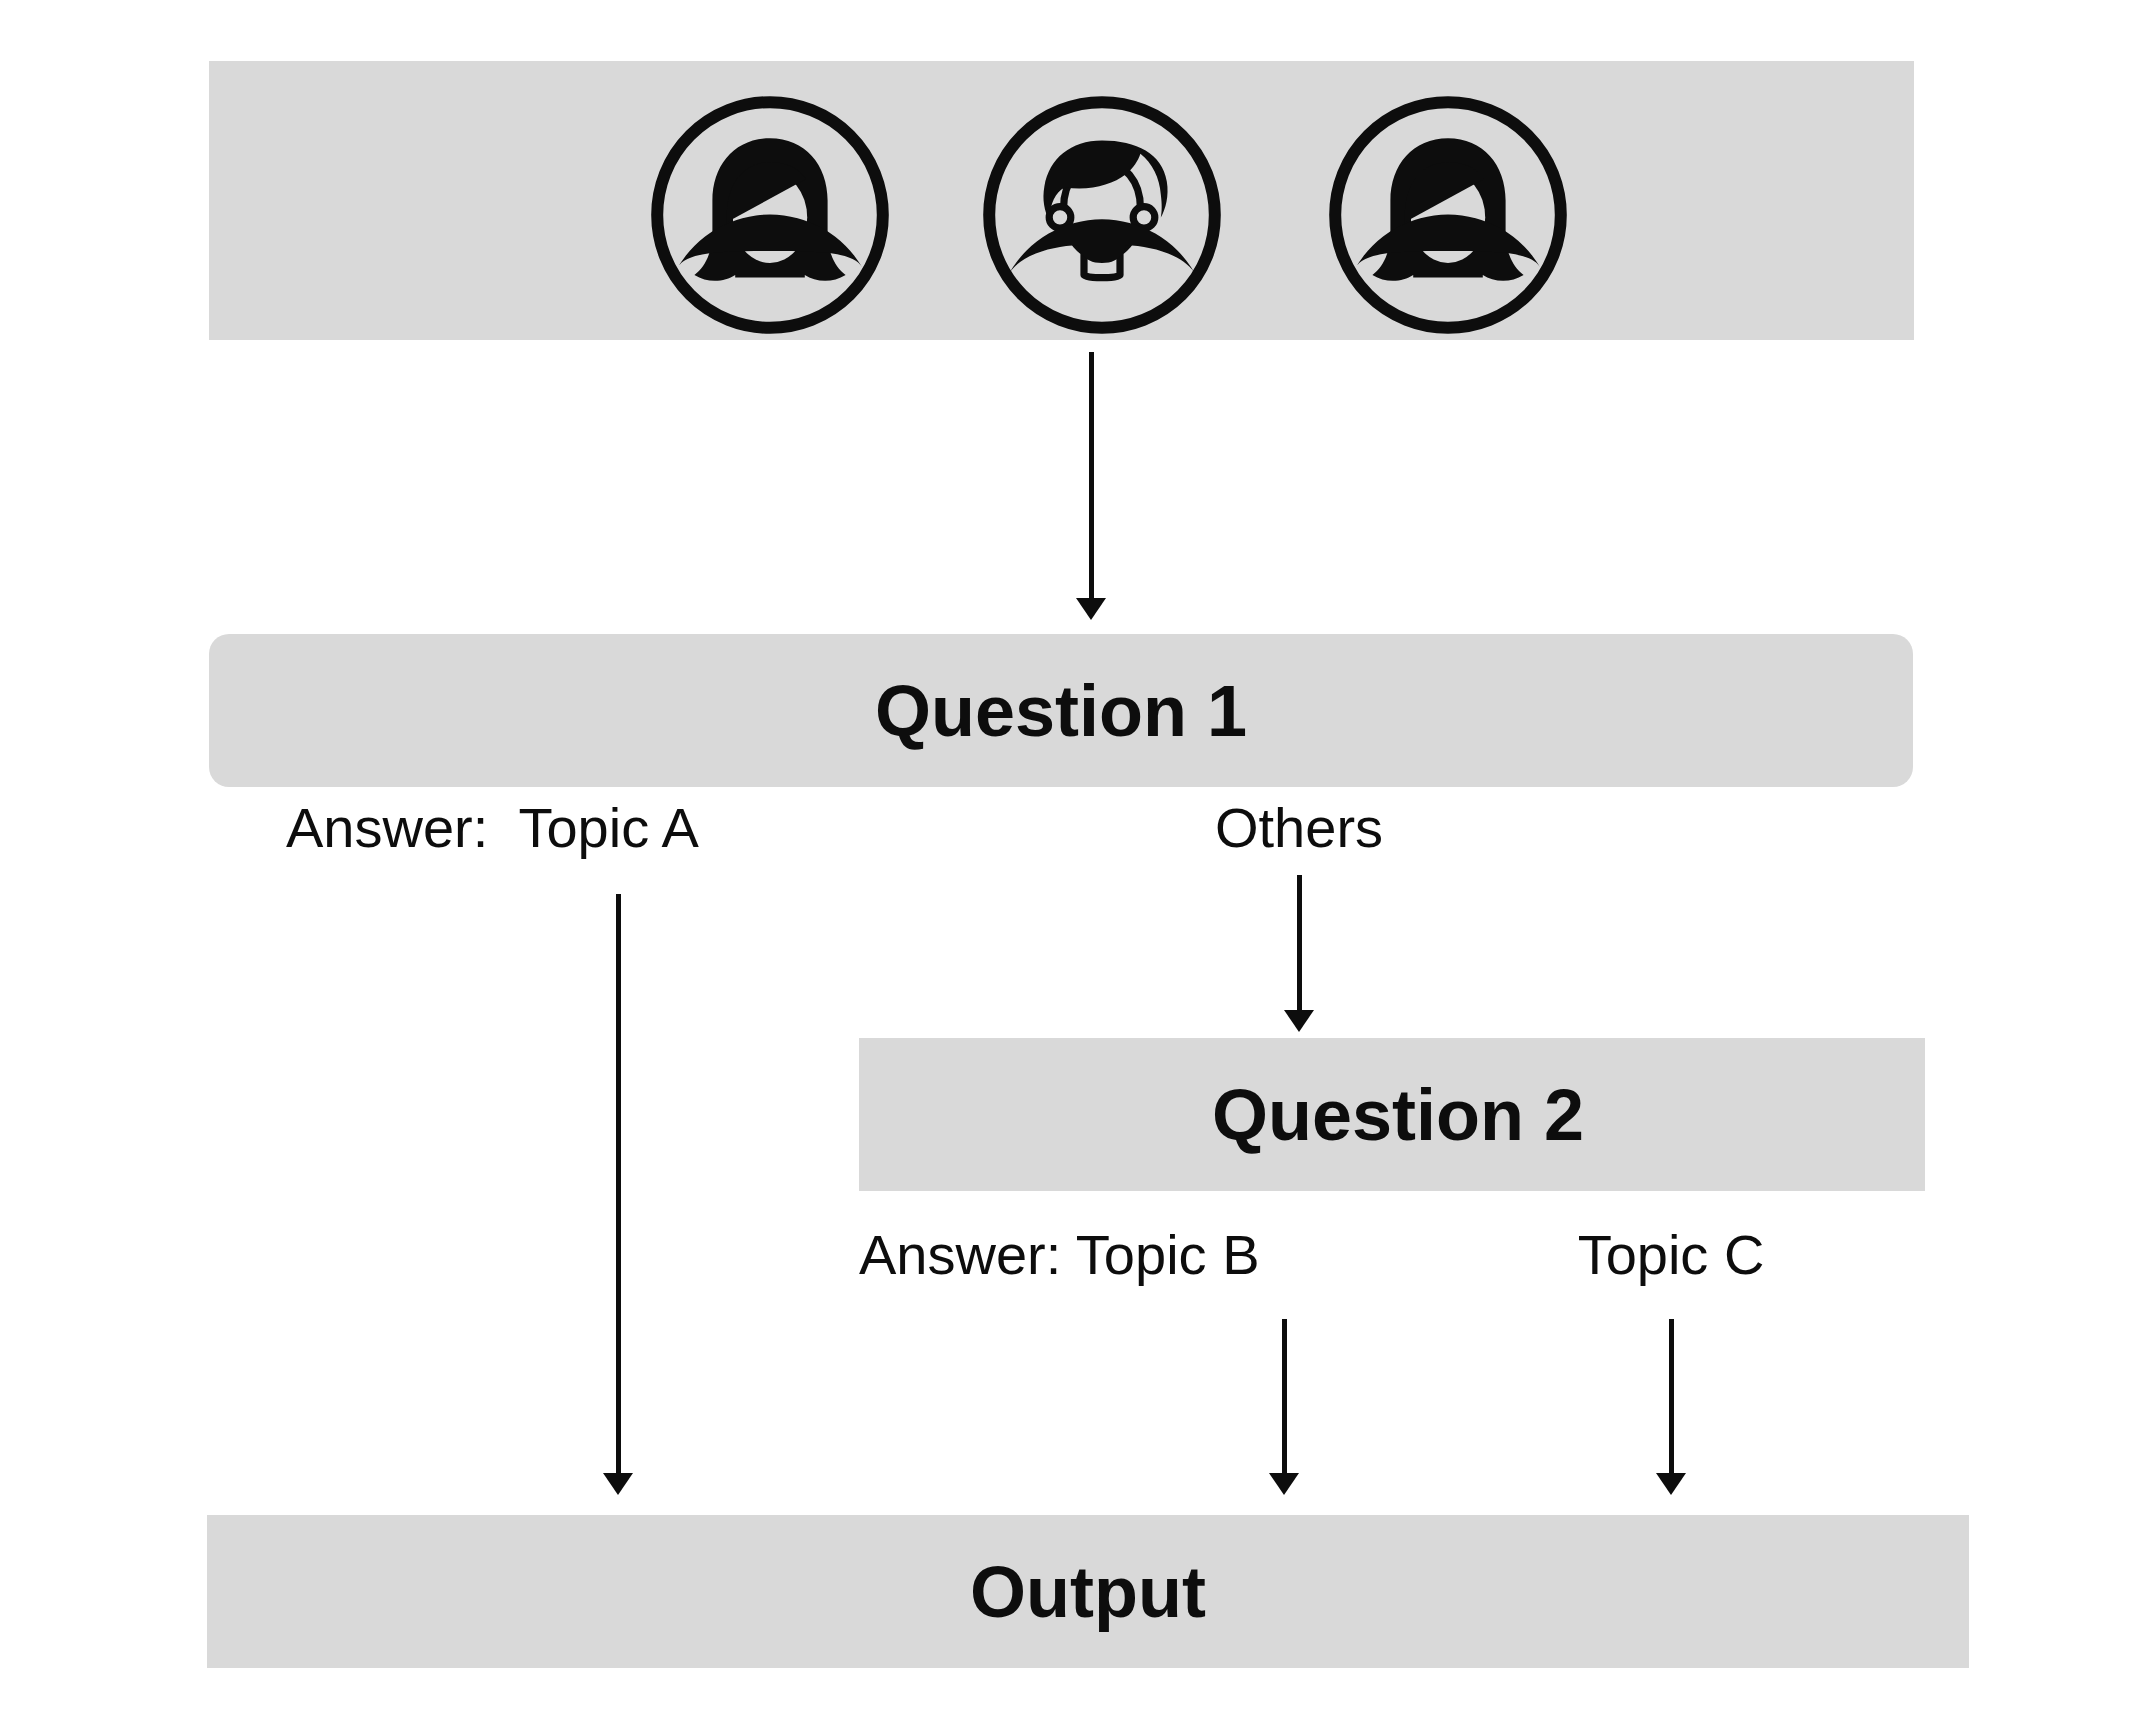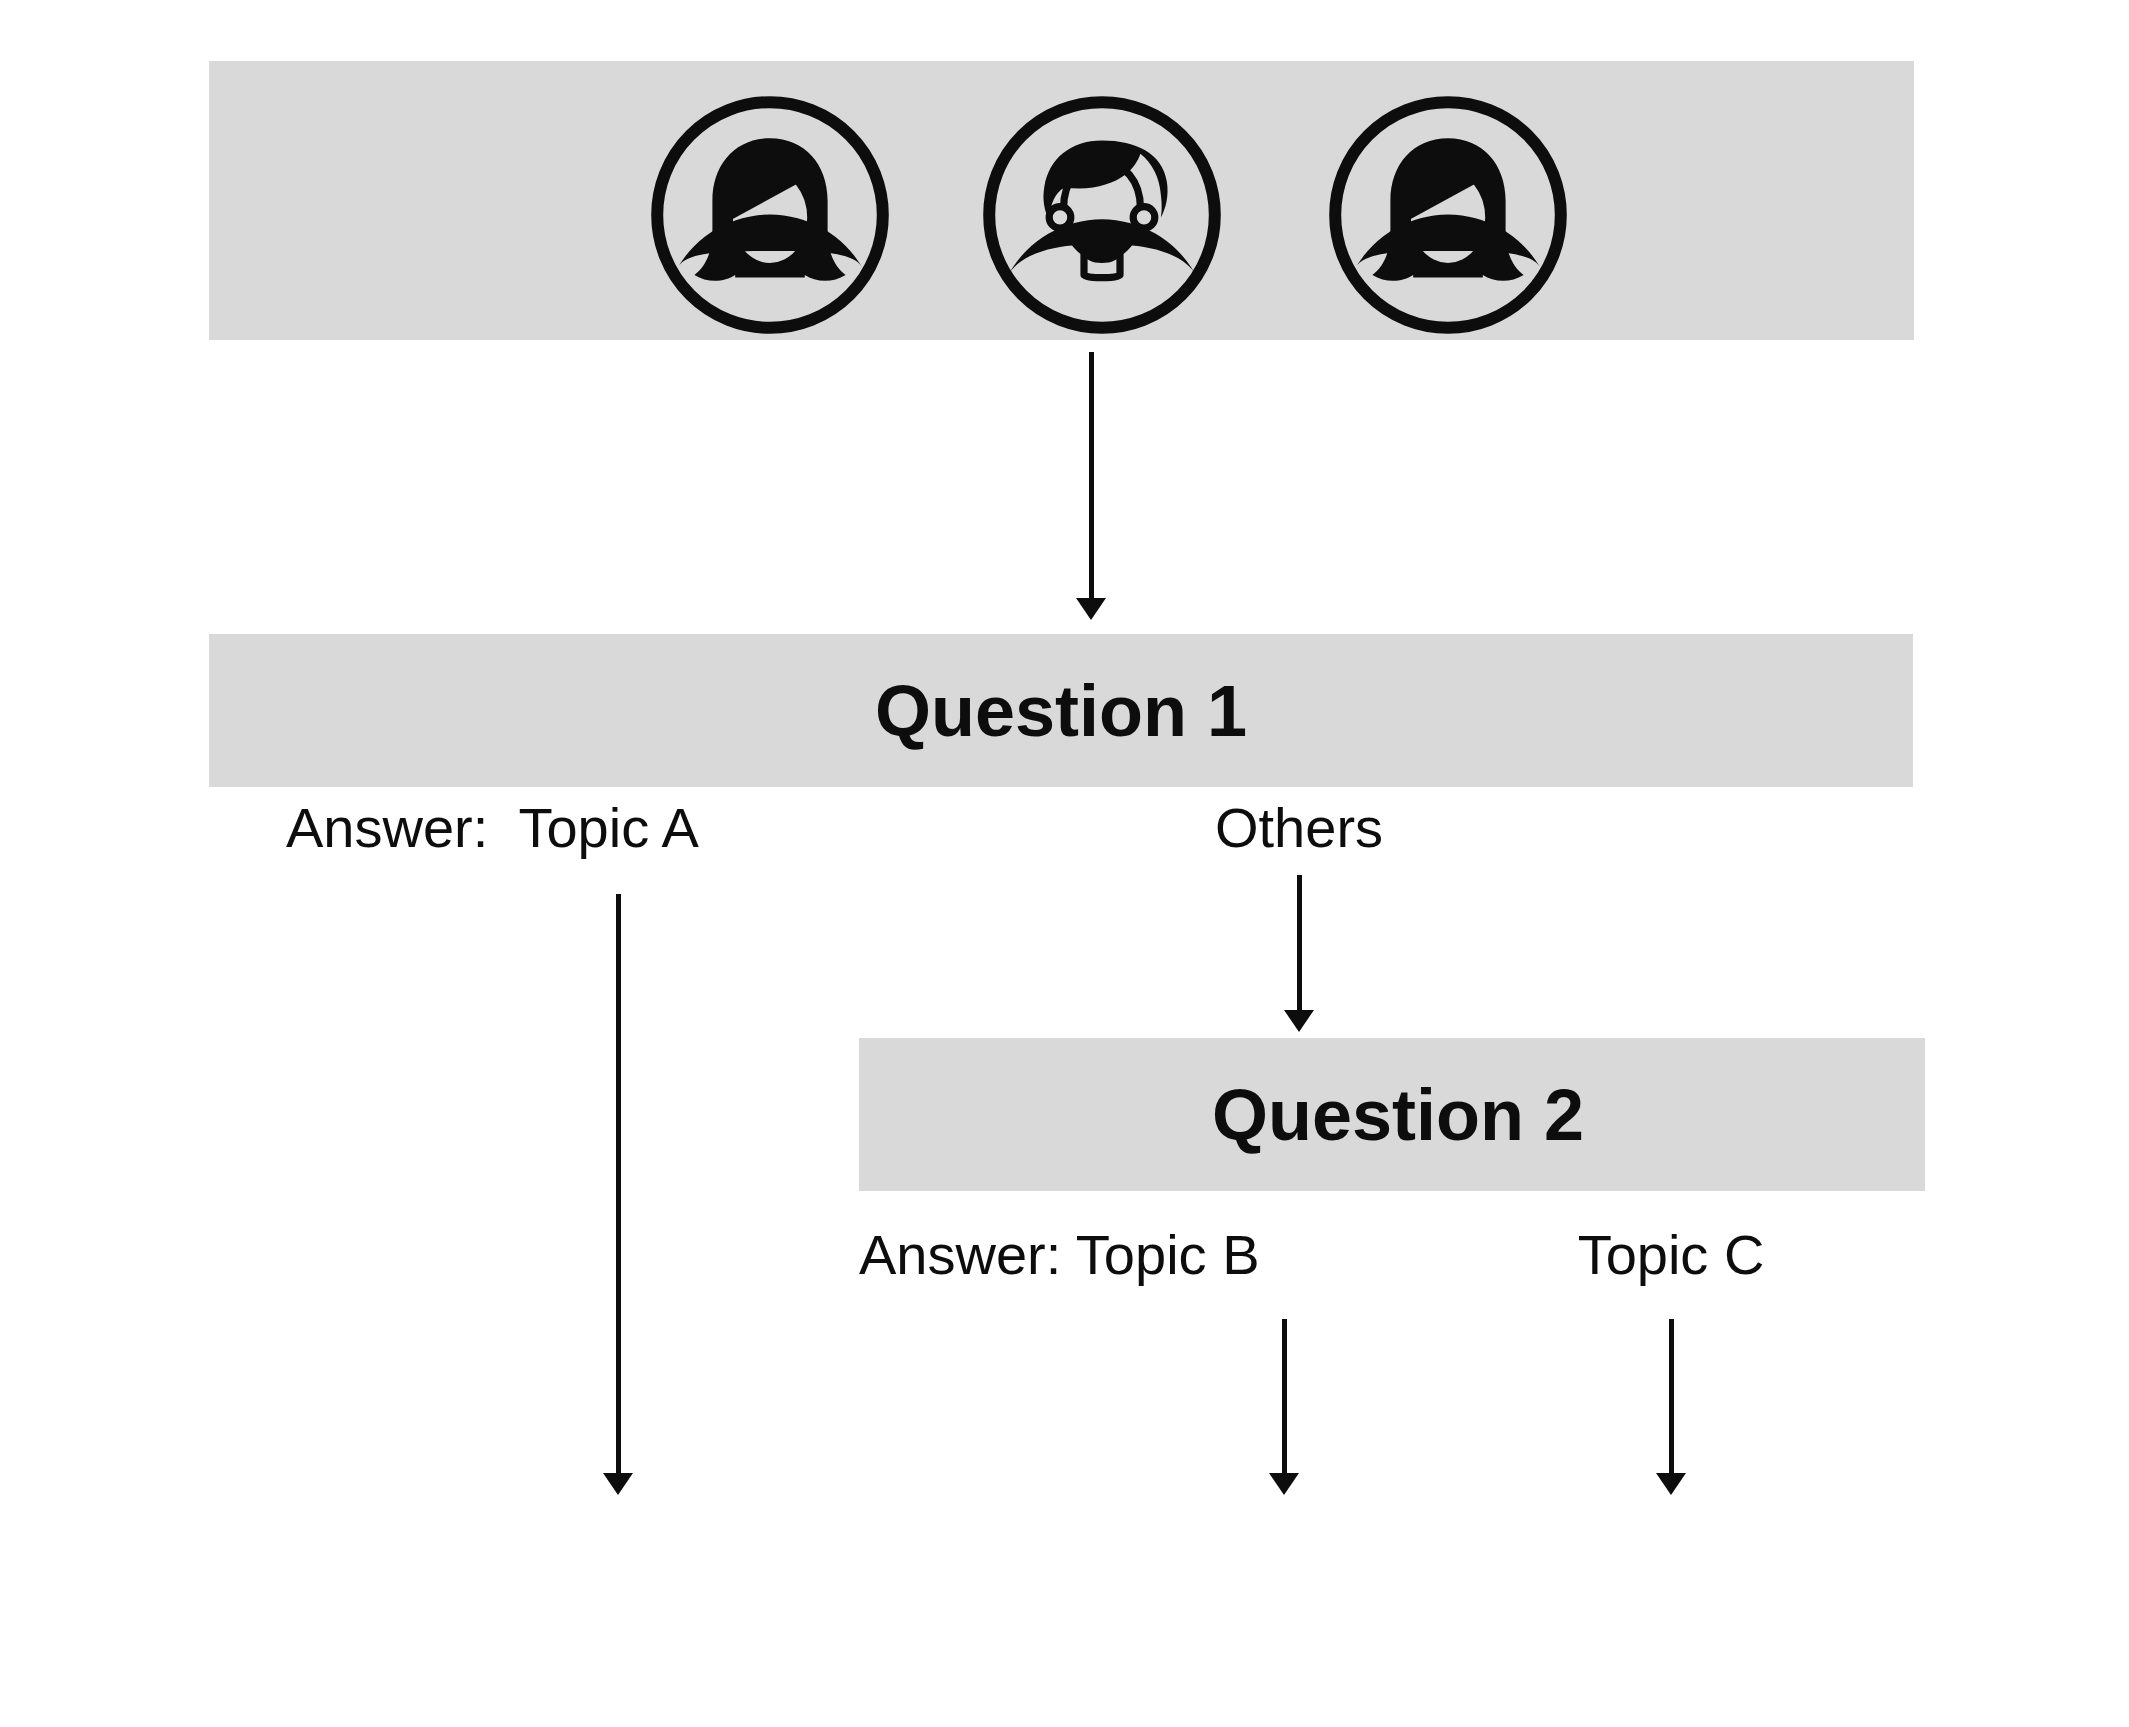--- a/index.html
+++ b/index.html
@@ -97,21 +97,21 @@
       <path class="ink-f" d="M64 100 C64 72 80 56 100 56 C114 56 124 61 130 70 L64 106 Z"></path>
       <path class="ink-f" d="M23 144 A89 89 0 0 1 177 144 C170 130 136 130 100 130 C64 130 30 130 23 144 Z"></path>
     </svg>
   </div>
 
   <div>
     <div class="vline" style="left:1089px;top:352px;height:246px;"></div>
     <div class="ahead" style="left:1076px;top:598px;"></div>
   </div>
 
-  <div class="bar" style="left:209px;top:634px;width:1704px;height:153px;">
+  <div class="bar" style="left:209px;top:634px;width:1704px;height:153px;border-radius:20px;">
     <span class="bar-title">Question 1</span>
   </div>
 
   <div class="flowlabel" style="left:286px;top:790px;">Answer:  Topic A</div>
   <div class="flowlabel centered" style="left:1299px;top:790px;">Others</div>
 
   <div>
     <div class="vline" style="left:616px;top:894px;height:579px;"></div>
     <div class="ahead" style="left:603px;top:1473px;"></div>
   </div>
@@ -131,15 +131,18 @@
   <div>
     <div class="vline" style="left:1282px;top:1319px;height:154px;"></div>
     <div class="ahead" style="left:1269px;top:1473px;"></div>
   </div>
 
   <div>
     <div class="vline" style="left:1669px;top:1319px;height:154px;"></div>
     <div class="ahead" style="left:1656px;top:1473px;"></div>
   </div>
 
+  <div class="bar" style="left:207px;top:1515px;width:1762px;height:153px;">
+    <span class="bar-title">Output</span>
+  </div>
 
 </div>
 
 
 </body></html>

